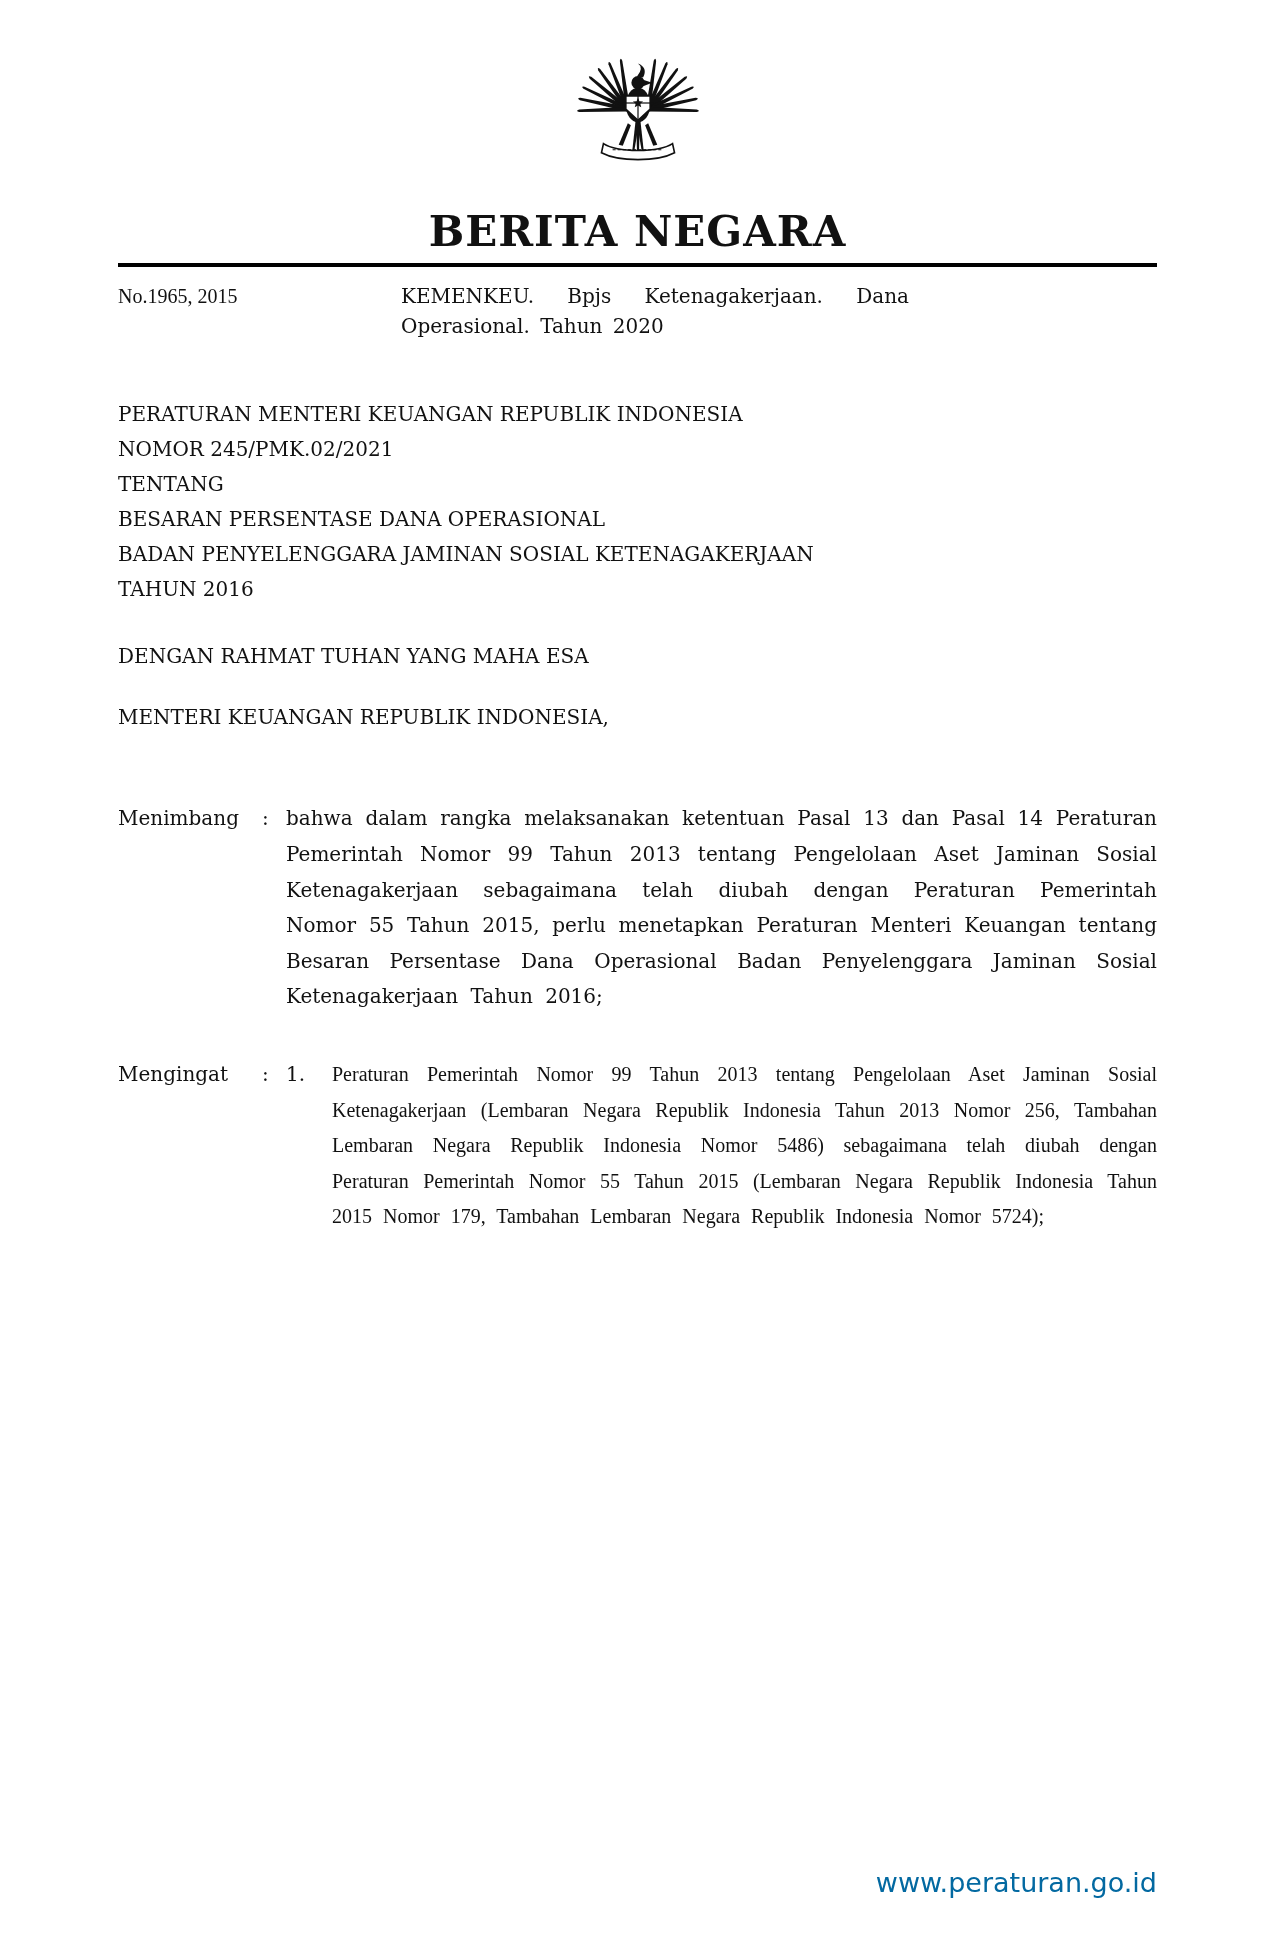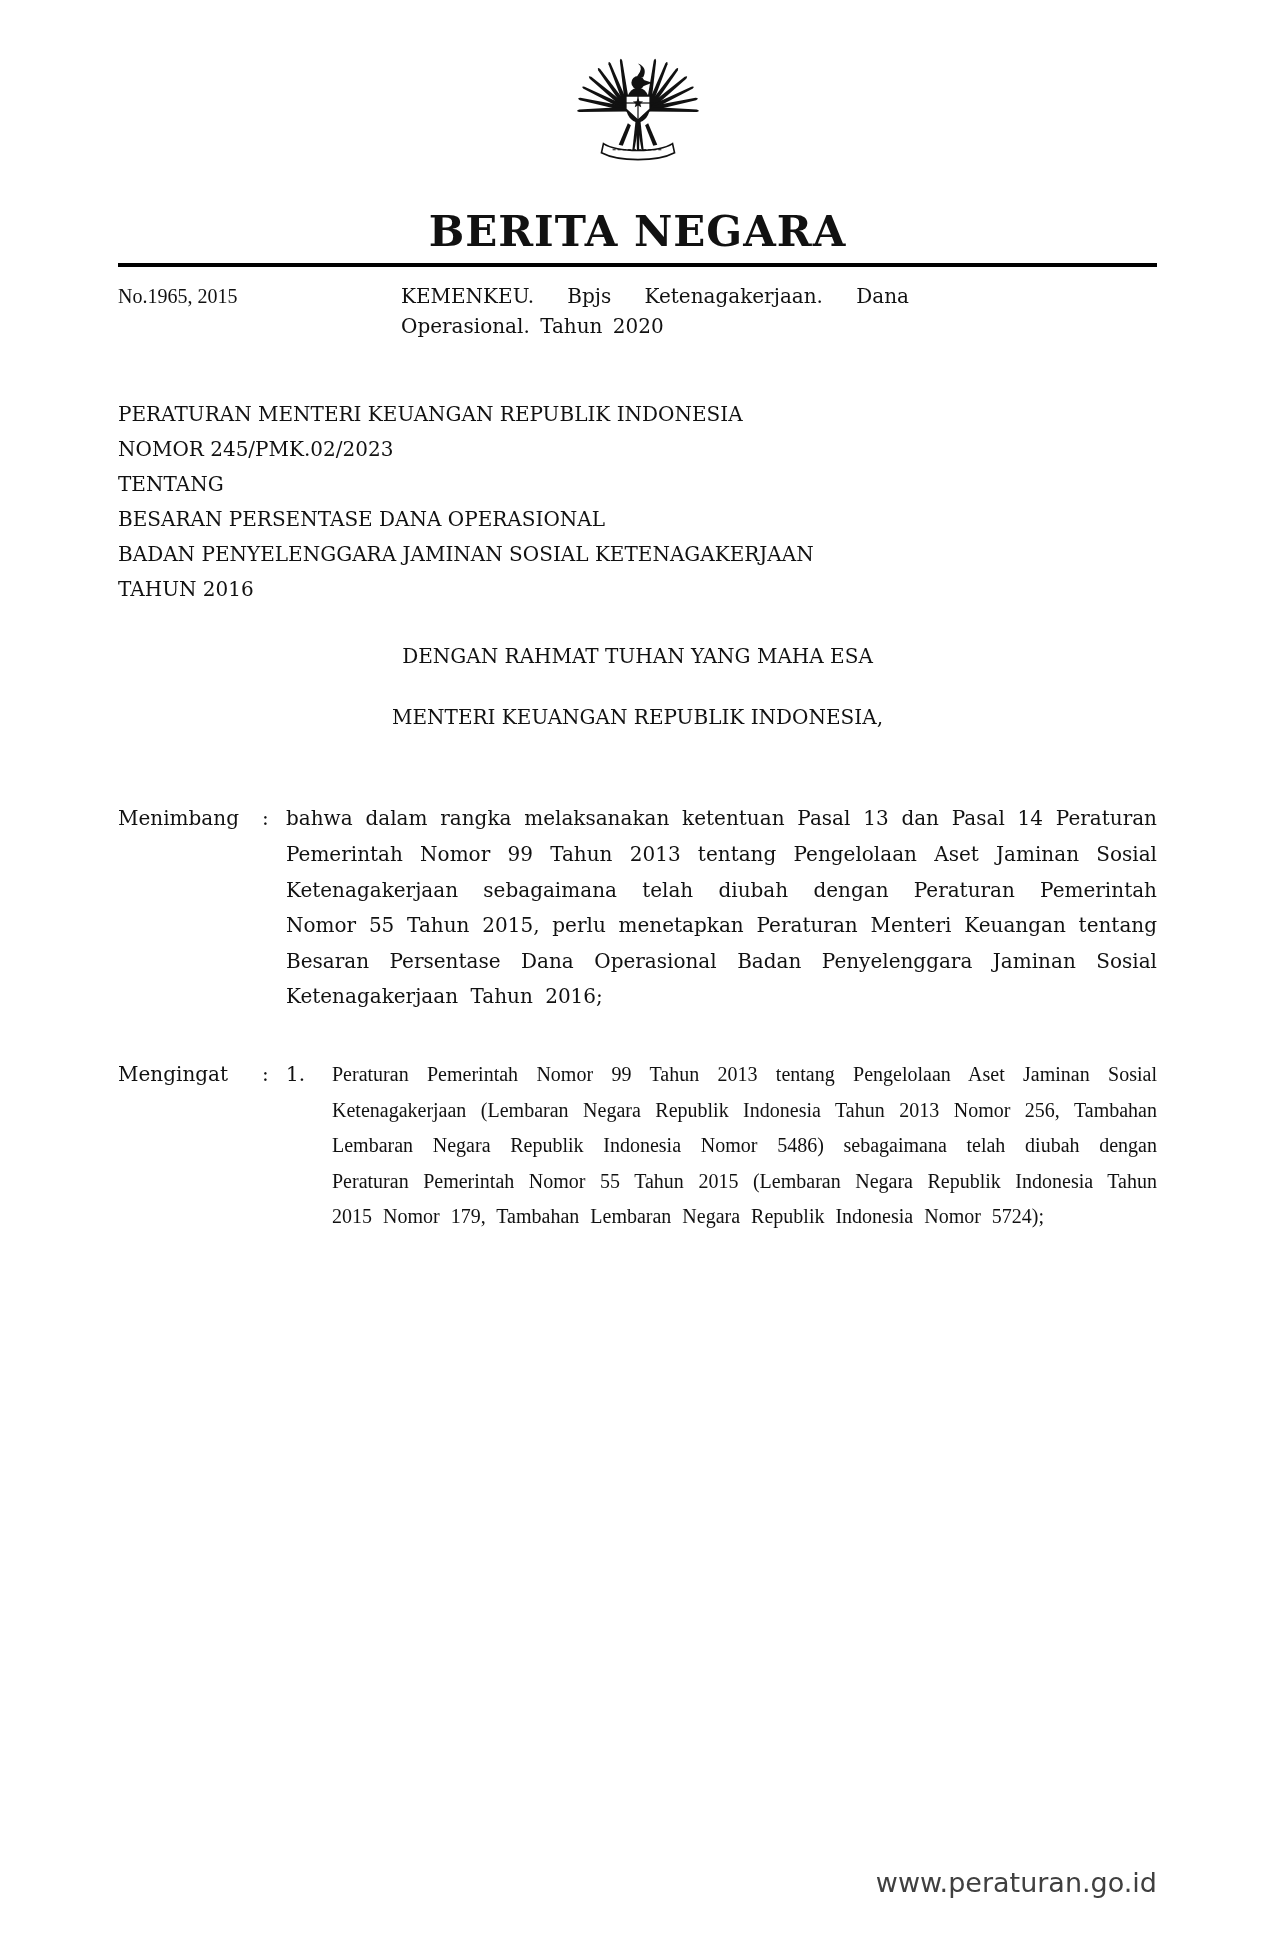--- a/index.html
+++ b/index.html
@@ -43,21 +43,20 @@
   .gazette-subject { width: 508px; flex: 0 0 auto; text-align: justify; word-spacing: 4px; }
 
   
   .doc-title {
     margin-top: 56px;
     text-align: left;
     font-size: 20px;
     line-height: 1.75;
   }
   .invocation, .authority {
-    text-align: center;
     font-size: 20px;
     margin-top: 37px;
   }
 
   
   .clauses { margin-top: 72px; font-size: 20px; }
   .clause {
     display: grid;
     grid-template-columns: 144px 24px 1fr;
     line-height: 1.78;
@@ -71,21 +70,21 @@
   }
   .item-text { text-align: justify; word-spacing: 6px; font-family: Liberation Serif, serif; }
 
   
   .watermark {
     position: absolute;
     right: 118px;
     bottom: 52px;
     font-family: "DejaVu Sans", "Liberation Sans", sans-serif;
     font-size: 27px;
-    color: #404040;
+    color: #0369a1;
   }
 </style>
 </head>
 <body>
 
 <div class="page">
 
   <div class="emblem-wrap">
     <svg width="132" height="122" viewBox="0 0 130 120" xmlns="http://www.w3.org/2000/svg">
       <defs>
@@ -147,21 +146,21 @@
   </div>
   <div class="header-rule"></div>
 
   <div class="gazette-row">
     <div class="gazette-no">No.1965, 2015</div>
     <div class="gazette-subject">KEMENKEU. Bpjs Ketenagakerjaan. Dana Operasional. Tahun 2020</div>
   </div>
 
   <div class="doc-title">
     <div>PERATURAN MENTERI KEUANGAN REPUBLIK INDONESIA</div>
-    <div>NOMOR 245/PMK.02/2023</div>
+    <div>NOMOR 245/PMK.02/2021</div>
     <div>TENTANG</div>
     <div>BESARAN PERSENTASE DANA OPERASIONAL</div>
     <div>BADAN PENYELENGGARA JAMINAN SOSIAL KETENAGAKERJAAN</div>
     <div>TAHUN 2016</div>
   </div>
 
   <div class="invocation">DENGAN RAHMAT TUHAN YANG MAHA ESA</div>
   <div class="authority">MENTERI KEUANGAN REPUBLIK INDONESIA,</div>
 
   <div class="clauses">

